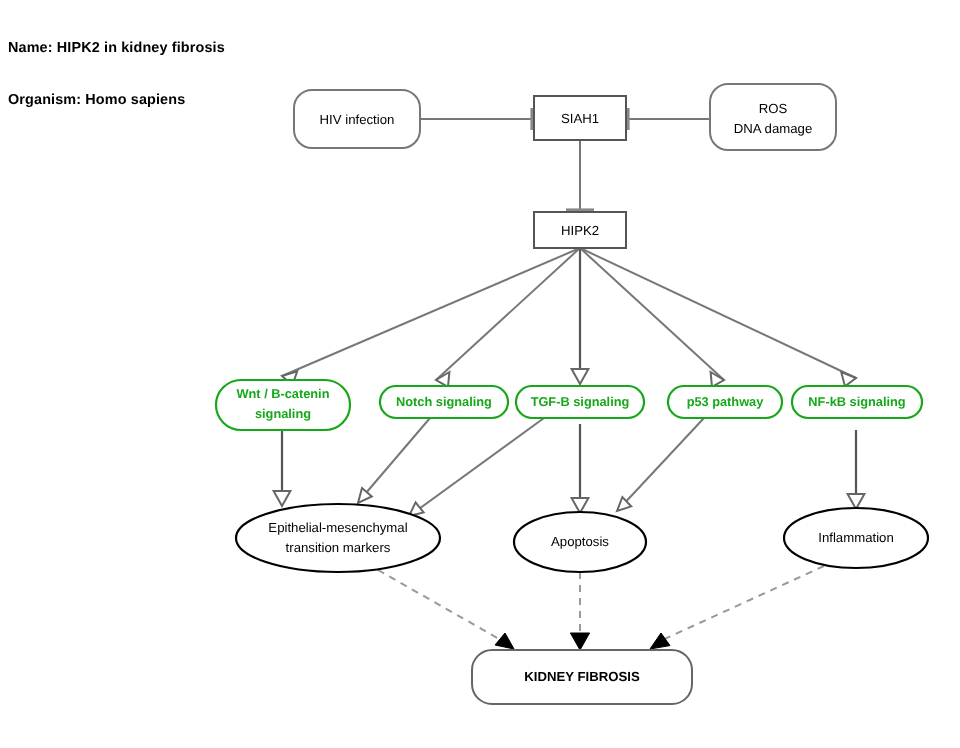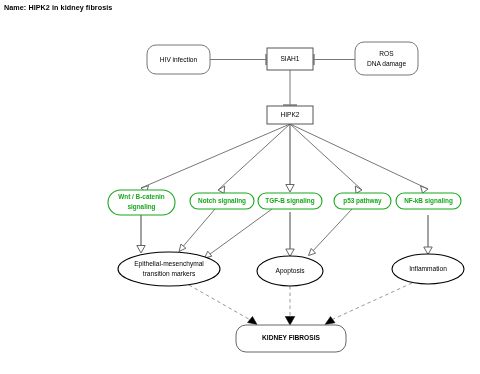--- a/index.html
+++ b/index.html
@@ -17,21 +17,21 @@
   #meta-header {
     position: absolute;
     left: 4px;
     top: 3px;
     font-size: 7.2px;
     font-weight: bold;
     color: #000000;
     line-height: 10.2px;
     letter-spacing: 0.01em;
   }
-  #meta-header div { white-space: nowrap; }
+  #meta-header div { white-space: nowrap; margin-top: 16px; }
   #diagram-canvas {
     position: absolute;
     left: 0;
     top: 0;
     width: 480px;
     height: 374px;
   }
   .node-label {
     font-family: "Liberation Sans", sans-serif;
     font-size: 6.6px;
@@ -102,20 +102,21 @@
   .tbar {
     stroke: #888888;
     stroke-width: 1.6;
   }
 </style>
 </head>
 <body>
 
 <div id="meta-header">
   <div>Name: HIPK2 in kidney fibrosis</div>
+  <div>Organism: Homo sapiens</div>
 </div>
 
 <svg id="diagram-canvas" viewBox="0 0 480 374">
 
   <g>
 
     <g>
       <line class="edge-line" x1="210" y1="59.5" x2="267" y2="59.5"></line>
       <line class="tbar" x1="266" y1="54" x2="266" y2="65"></line>
     </g>

